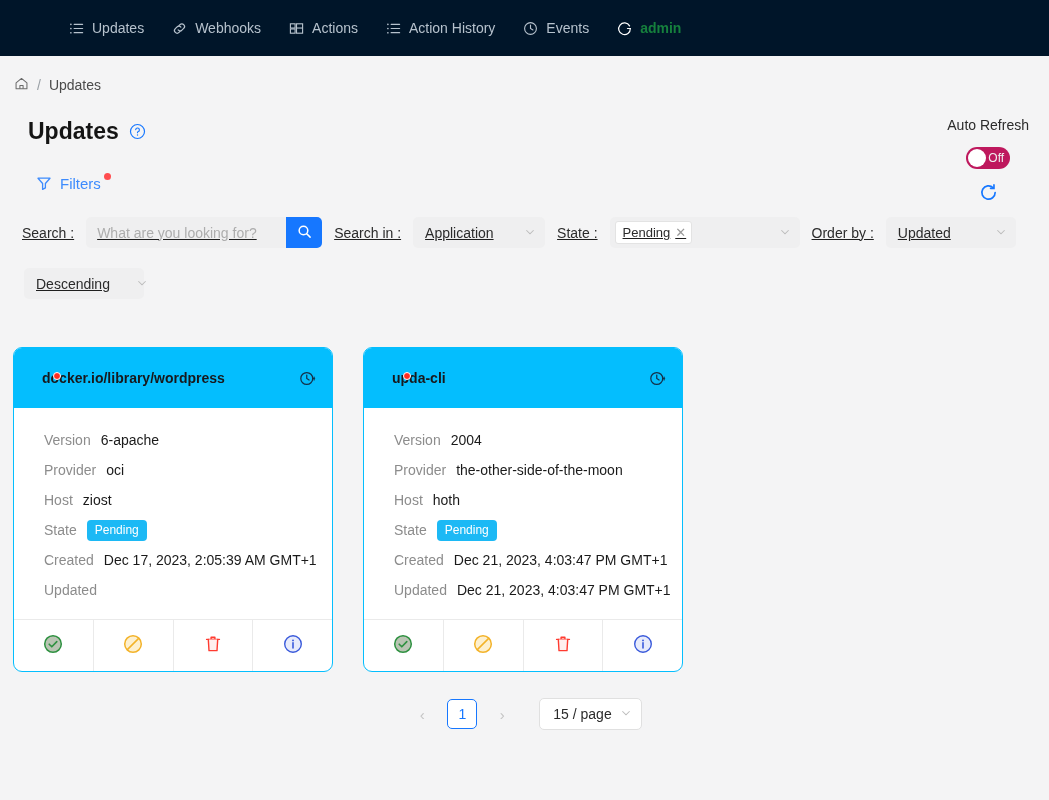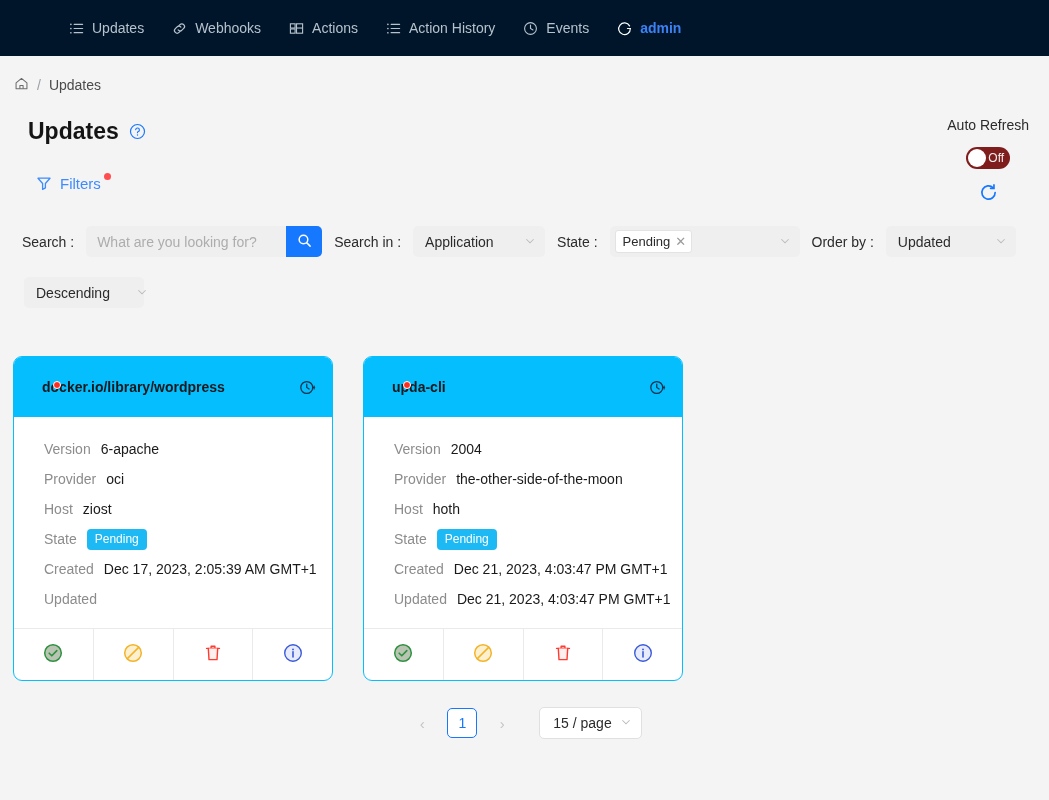--- a/index.html
+++ b/index.html
@@ -15,39 +15,39 @@
   
   .topnav{
     height:56px; background:#001529; display:flex; align-items:center;
     padding-left:55px; gap:0;
   }
   .navitem{
     display:flex; align-items:center; gap:8px;
     color:#b6c2cd; font-size:14px; padding:0 14px; height:56px;
     cursor:pointer; white-space:nowrap;
   }
-  .navitem.active{ color:#3b82f6; font-weight:bold; }
+  .navitem.active{ color:#15803d; font-weight:bold; }
   .navitem svg{ display:block; }
 
   
   .breadcrumb{
     display:flex; align-items:center; gap:8px;
     padding:20px 0 0 14px; font-size:14px; color:#555;
   }
   .breadcrumb .sep{ color:#9aa0a6; }
   .breadcrumb .crumb{ color:#4a4a4a; }
 
   
   .refreshrow{
     position:absolute; right:20px; top:117px;
     display:flex; align-items:center; gap:14px;flex-direction:column;
   }
   .refresh-label{ font-size:14px; color:#2b2b2b; }
   .switch{
-    width:44px; height:22px; border-radius:11px; background:#7f1d1d;
+    width:44px; height:22px; border-radius:11px; background:#be185d;
     position:relative; cursor:pointer;
   }
   .switch .knob{
     position:absolute; left:2px; top:2px; width:18px; height:18px;
     border-radius:50%; background:#fff;
   }
   .switch .txt{
     position:absolute; right:6px; top:2px; font-size:12px; color:#efefef;
     line-height:18px;
   }
@@ -67,22 +67,22 @@
     margin:30px 0 0 36px; cursor:pointer; position:relative; width:max-content;
   }
   .filters .label{ color:#3d8bfd; font-size:15px; }
   .filters .dot{
     width:7px; height:7px; border-radius:50%; background:#ff4d4f;
     position:absolute; right:-10px; top:-2px;
   }
 
   
   .searchbar{
-    margin:31px 0 0 22px; display:flex; flex-wrap:wrap; align-items:center;
-    gap:0 12px; width:1000px; row-gap:10px;
+    margin:22px 0 0 22px; display:flex; flex-wrap:wrap; align-items:center;
+    gap:0 12px; width:1000px; row-gap:10px;text-decoration:underline;
   }
   .fld-label{ font-size:14px; color:#2b2b2b; white-space:nowrap; }
   .search-input-wrap{ display:flex; align-items:stretch; }
   .search-input{
     width:200px; height:31px; border:0; background:#efeff0; outline:none;
     padding:0 11px; font-size:14px; color:#2b2b2b;
     border-radius:5px 0 0 5px; font-family:"Liberation Sans", sans-serif;
   }
   .search-input::placeholder{ color:#adadad; }
   .search-go{

